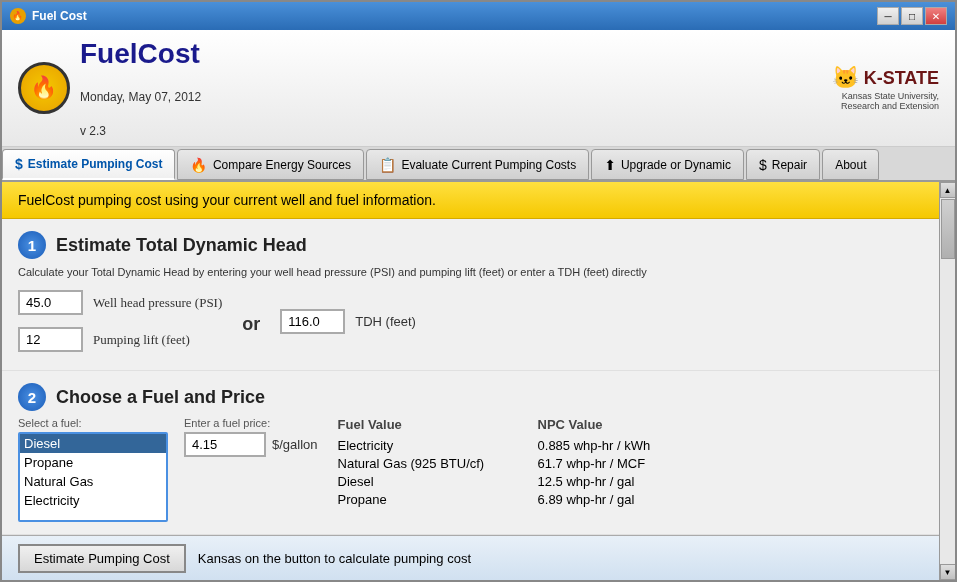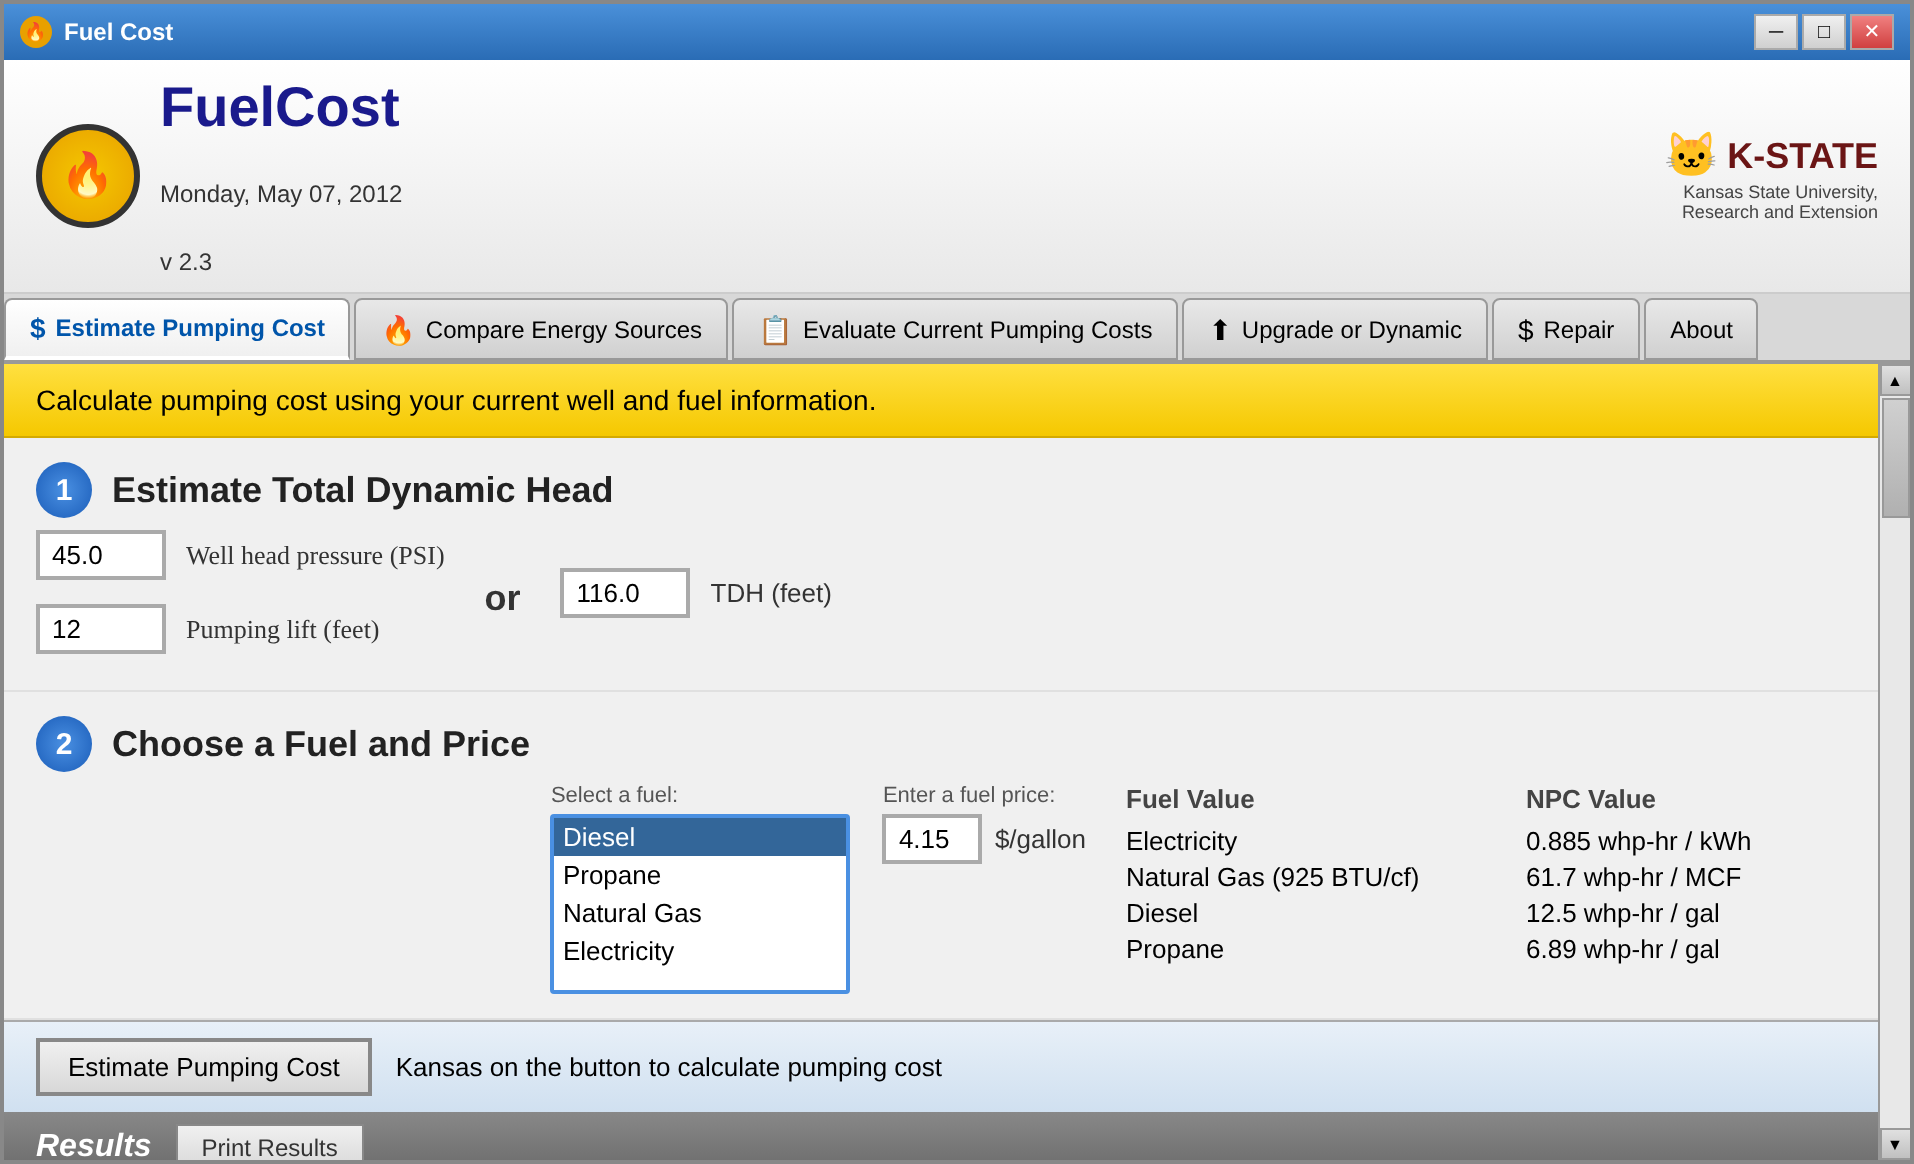--- a/index.html
+++ b/index.html
@@ -52,21 +52,21 @@
     .tdh-input { border: 2px solid #aaa; padding: 3px 6px; width: 65px; font-size: 13px; }
     .tdh-label { color: #333; font-size: 13px; }
     .fuel-left { flex: 0 0 auto; }
     .fuel-label { font-size: 11px; color: #555; margin-bottom: 3px; }
     .fuel-select { border: 2px solid #4a90e2; width: 150px; height: 90px; font-size: 13px; background: white; }
     .fuel-select option { padding: 2px 4px; }
     .fuel-select option:first-child { background: #336699; color: white; }
     .price-section { margin-left: 16px; }
     .price-label { font-size: 11px; color: #555; margin-bottom: 3px; }
     .price-row { display: flex; align-items: center; gap: 6px; }
-    .price-input { border: 2px solid #aaa; padding: 3px 6px; width: 50px; font-size: 13px; }
+    .price-input { border: 2px solid #aaa; padding: 3px 6px; width: 82px; font-size: 13px; }
     .price-unit { font-size: 13px; color: #333; }
 
     
     .npc-table { margin-left: 20px; }
     .npc-header { display: flex; gap: 20px; font-weight: bold; color: #444; margin-bottom: 6px; font-size: 13px; }
     .npc-col1 { width: 180px; }
     .npc-col2 { width: 160px; }
     .npc-row { display: flex; gap: 20px; margin-bottom: 3px; font-size: 13px; }
 
     
@@ -143,29 +143,33 @@
     </div>
     <div class="tab">
       <span>About</span>
     </div>
   </div>
 
   <div style="flex:1;display:flex;overflow:hidden;">
     <div class="main-content">
 
       <div class="banner">
-        <span>Calculate pumping cost using your current well and fuel information.</span>
+        <span>FuelCost pumping cost using your current well and fuel information.</span>
       </div>
 
       <div class="section">
         <div class="section-header">
           <div class="step-badge">
             <span>1</span>
           </div>
           <span class="section-title">Estimate Total Dynamic Head</span>
+        </div>
+        <div class="section-desc">
+          <span>Calculate your Total Dynamic Head by entering your well head pressure (PSI) and pumping lift (feet) or enter a TDH
+(feet) directly</span>
         </div>
 
         <div style="display:flex;align-items:center;gap:0;">
           <div style="display:flex;flex-direction:column;gap:6px;">
             <div class="tdh-row">
               <input class="input-box" type="text" value="45.0" style="">
               <span class="input-label">Well head pressure (PSI)</span>
             </div>
             <div class="tdh-row">
               <input class="input-box" type="text" value="12" style="">
@@ -181,21 +185,21 @@
       </div>
 
       <div class="section">
         <div class="section-header">
           <div class="step-badge">
             <span>2</span>
           </div>
           <span class="section-title">Choose a Fuel and Price</span>
         </div>
 
-        <div style="display:flex;align-items:flex-start;gap:0;justify-content:flex-end;">
+        <div style="display:flex;align-items:flex-start;gap:0;">
           <div class="fuel-left">
             <div class="fuel-label">Select a fuel:</div>
             <select class="fuel-select" size="4">
               <option selected="">Diesel</option>
               <option>Propane</option>
               <option>Natural Gas</option>
               <option>Electricity</option>
             </select>
           </div>
 

